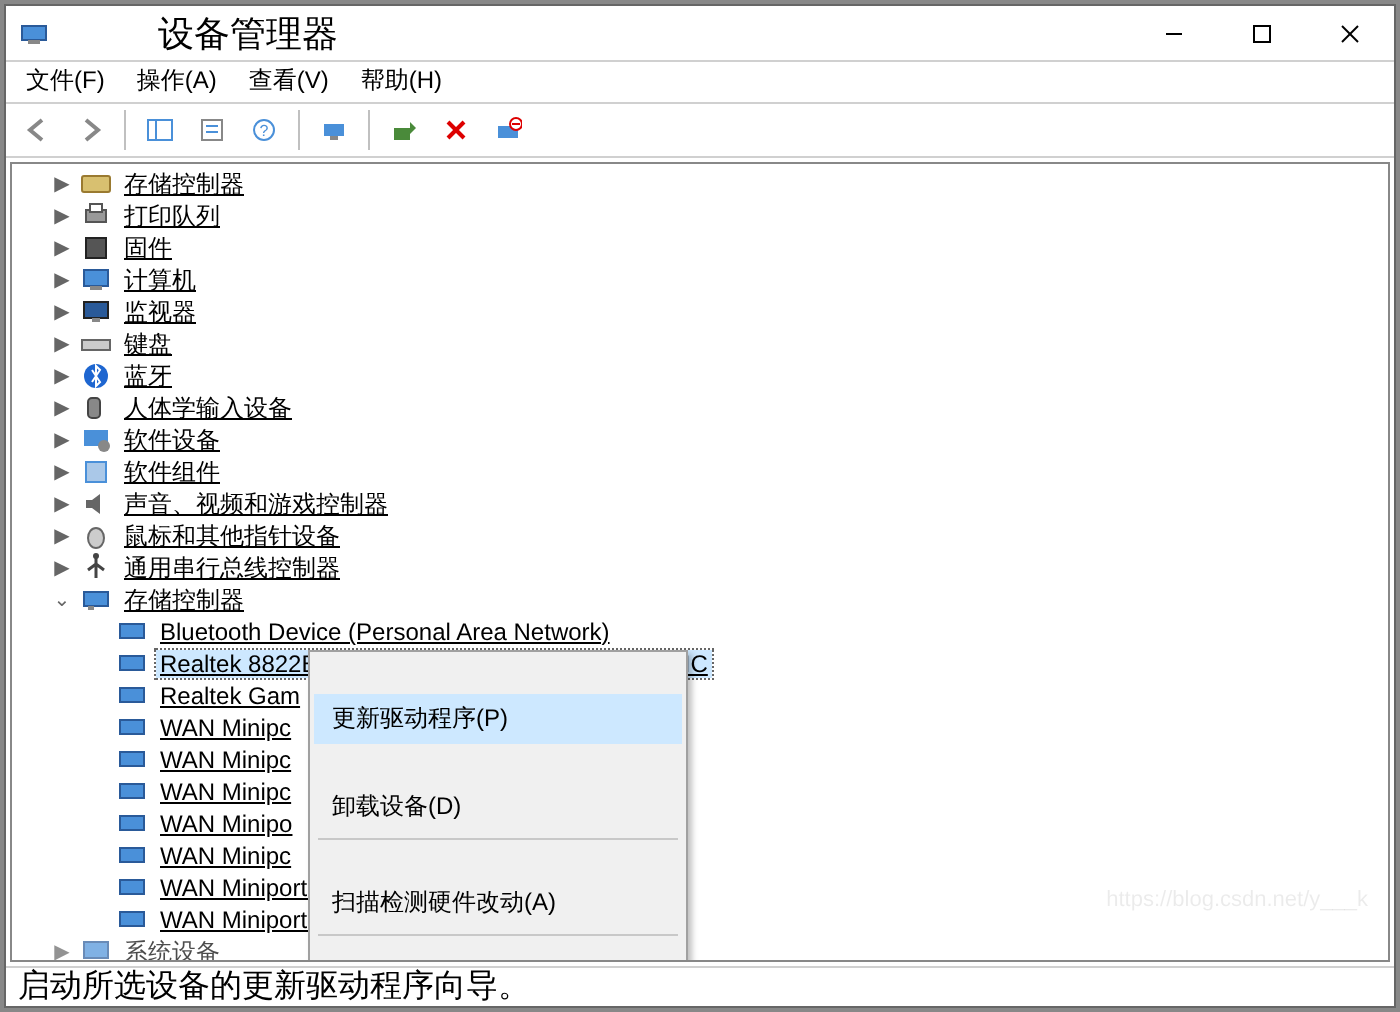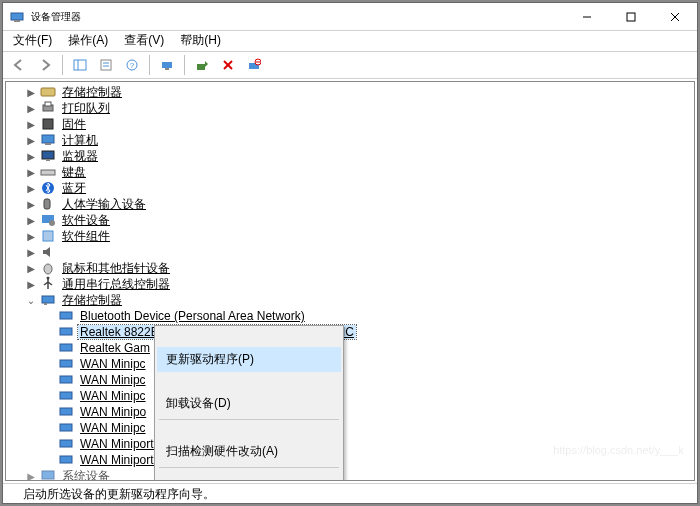--- a/index.html
+++ b/index.html
@@ -1,21 +1,21 @@
 <!DOCTYPE html>
 <html><head>
 <meta charset="utf-8">
 <style>
   * { box-sizing: border-box; margin: 0; padding: 0; font-family: "Microsoft YaHei", "Segoe UI", Tahoma, sans-serif; }
   html, body { width: 700px; height: 506px; overflow: hidden; background: #888; }
   .window { position: absolute; left: 2px; top: 2px; width: 696px; height: 502px; background: #fff; border: 1px solid #666; display: flex; flex-direction: column; }
   
   .titlebar { height: 28px; display: flex; align-items: center; border-bottom: 1px solid #d0d0d0; }
   .titlebar .icon { width: 16px; height: 16px; margin: 0 6px; }
-  .titlebar .title { font-size: 10px; flex: 1; }
+  .titlebar .title { font-size: 18px; flex: 1; margin-left: 48px; }
   .tb-btns { display: flex; height: 100%; }
   .tb-btn { width: 44px; display: flex; align-items: center; justify-content: center; }
   
   .menubar { height: 20px; display: flex; align-items: flex-end; font-size: 12px; padding: 0 2px; }
   .menubar .mitem { padding: 2px 8px; }
   
   .toolbar { height: 28px; display: flex; align-items: center; border-top: 1px solid #d0d0d0; border-bottom: 1px solid #d0d0d0; padding: 0 4px; gap: 2px; }
   .tbtn { width: 24px; height: 22px; display:flex; align-items:center; justify-content:center; border:1px solid transparent; }
   .tsep { width:1px; height:20px; background:#c0c0c0; margin:0 3px; }
   
@@ -26,21 +26,21 @@
   .exp { width:14px; height:14px; display:inline-flex; align-items:center; justify-content:center; font-size:10px; color:#666; margin-right:2px; }
   .nicon { width:16px; height:16px; margin-right:4px; flex-shrink:0; }
   .label { padding:0 2px;text-decoration:underline; }
   .row.selected .label { background:#cde8ff; outline:1px dotted #666; }
   
   .ctx { position:absolute; background:#f0f0f0; border:1px solid #a0a0a0; box-shadow:2px 2px 3px rgba(0,0,0,.25); font-size:12px; padding:2px; width:190px; }
   .ctx .citem { padding:4px 9px;margin-top:19px; }
   .ctx .citem.hl { background:#cde8ff; }
   .ctx .csep { height:1px; background:#c8c8c8; margin:3px 2px; }
   
-  .status { height:20px; border-top:1px solid #d0d0d0; font-size:12px; padding:2px 20px; display:flex; align-items:flex-start; }
+  .status { height:20px; border-top:1px solid #d0d0d0; font-size:16px; padding:2px 6px; display:flex; align-items:center; }
   
   .wm { position:absolute; right:10px; bottom:24px; font-size:11px; color:rgba(0,0,0,.08); pointer-events:none; }
   
   .cut { opacity:.7 }
   
   svg { display:block }
 </style>
 </head>
 <body>
 
@@ -260,20 +260,21 @@
         </div>
 
       <div class="row">
           <span class="indent"></span>
           <span class="exp">▶</span>
           <span class="nicon">
             <svg width="16" height="16">
               <path d="M3 6 L6 6 L10 3 L10 13 L6 10 L3 10 Z" fill="#666"></path>
             </svg>
           </span>
+          <span class="label">声音、视频和游戏控制器</span>
         </div>
 
       <div class="row">
           <span class="indent"></span>
           <span class="exp">▶</span>
           <span class="nicon">
             <svg width="16" height="16">
               <ellipse cx="8" cy="9" rx="4" ry="5" fill="#ccc" stroke="#666"></ellipse>
             </svg>
           </span>

